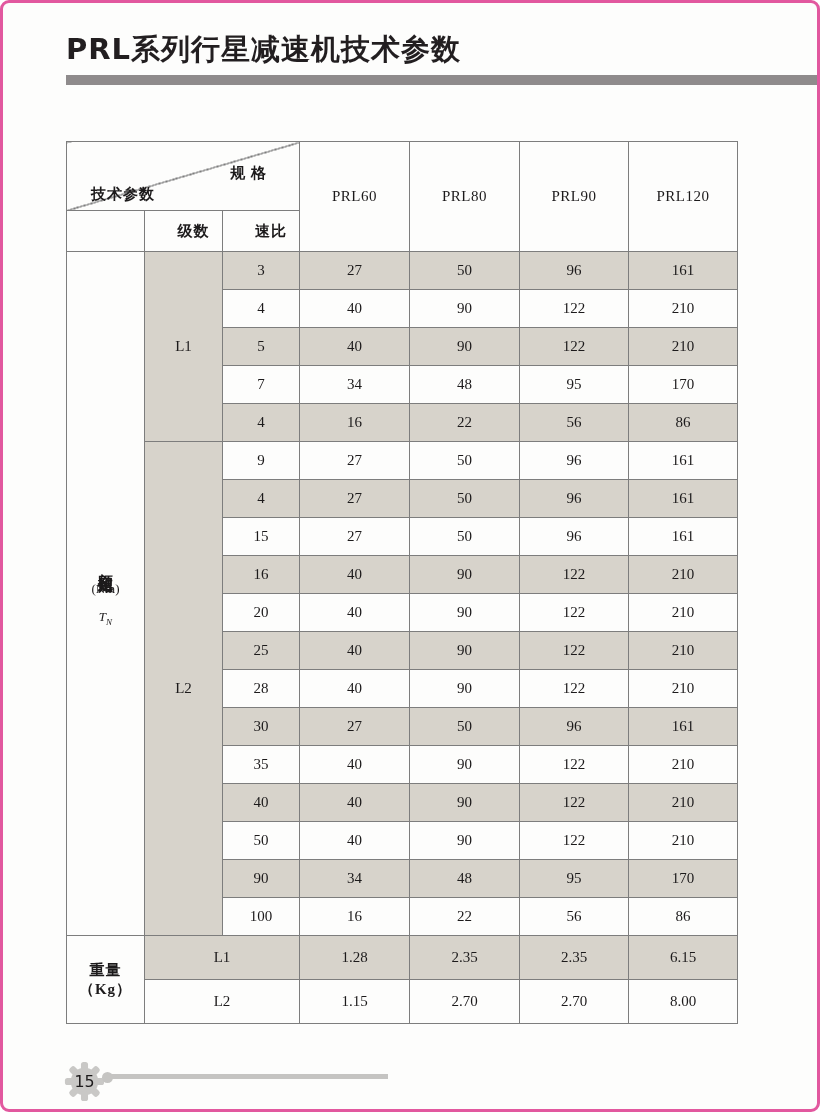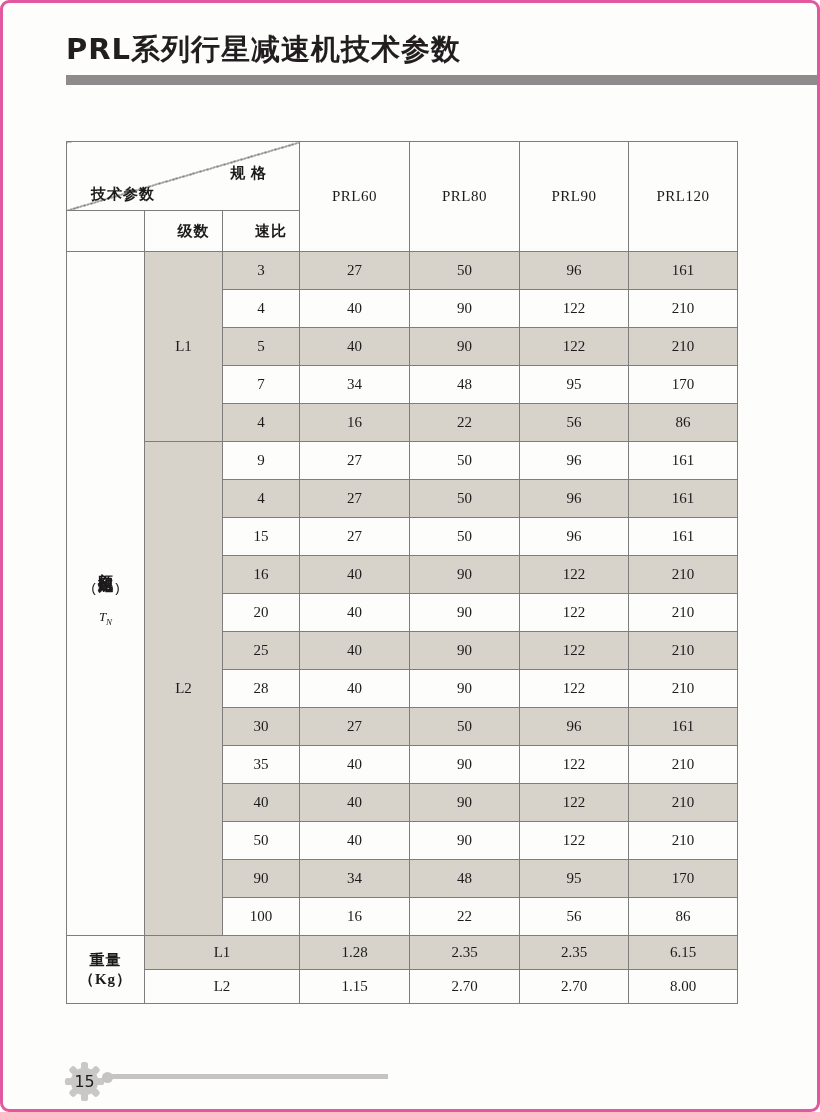--- a/index.html
+++ b/index.html
@@ -38,41 +38,41 @@
   }
   .spec-table td{
     border:1px solid var(--line);
     text-align:center;vertical-align:middle;
     font-size:15px;padding:0;background:#fdfdfc;
     color:var(--ink);
   }
   tr.h1{height:69px;}
   tr.h2{height:41px;}
   tr.data-row{height:38px;}
-  tr.weight-row{height:34px;margin-top:16px;}
+  tr.weight-row{height:44px;margin-top:16px;}
   td.sh{background:var(--shade);}
   td.stage{background:var(--shade);font-family:"Liberation Serif",serif;}
   td.prl{font-family:Liberation Serif, serif;font-size:15px;letter-spacing:0.5px;}
   td.sub{font-weight:700;letter-spacing:1px;padding-left:20px;}
   td.diag{
     position:relative;
     background-image:linear-gradient(to bottom right,
       transparent calc(50% - 0.7px),
       var(--line) calc(50% - 0.7px),
       var(--line) calc(50% + 0.7px),
       transparent calc(50% + 0.7px));
   }
   .diag-tr{position:absolute;top:22px;right:32px;font-weight:600;letter-spacing:1px;}
   .diag-bl{position:absolute;bottom:6px;left:24px;font-weight:600;letter-spacing:1px;}
   .vl-wrap{display:inline-block;line-height:1.2;}
   .vtext{
     writing-mode:vertical-rl;text-orientation:upright;
     margin:0 auto;font-size:15px;letter-spacing:2px;font-weight:600;
   }
-  .vunit{font-size:13px;margin-top:13px;font-family:Liberation Mono, monospace;}
+  .vunit{font-size:13px;margin-top:13px;}
   .vsym{font-size:13px;margin-top:12px;font-style:italic;}
   .vsym sub{font-size:9px;}
   td.wlabel{font-weight:600;letter-spacing:1px;}
   .gear{position:absolute;left:61px;top:1058px;}
   .footer-dot{
     position:absolute;left:99px;top:1069px;width:11px;height:11px;
     border-radius:50%;background:var(--footer);
   }
   .footer-rule{
     position:absolute;left:105px;top:1071px;width:280px;height:5px;

